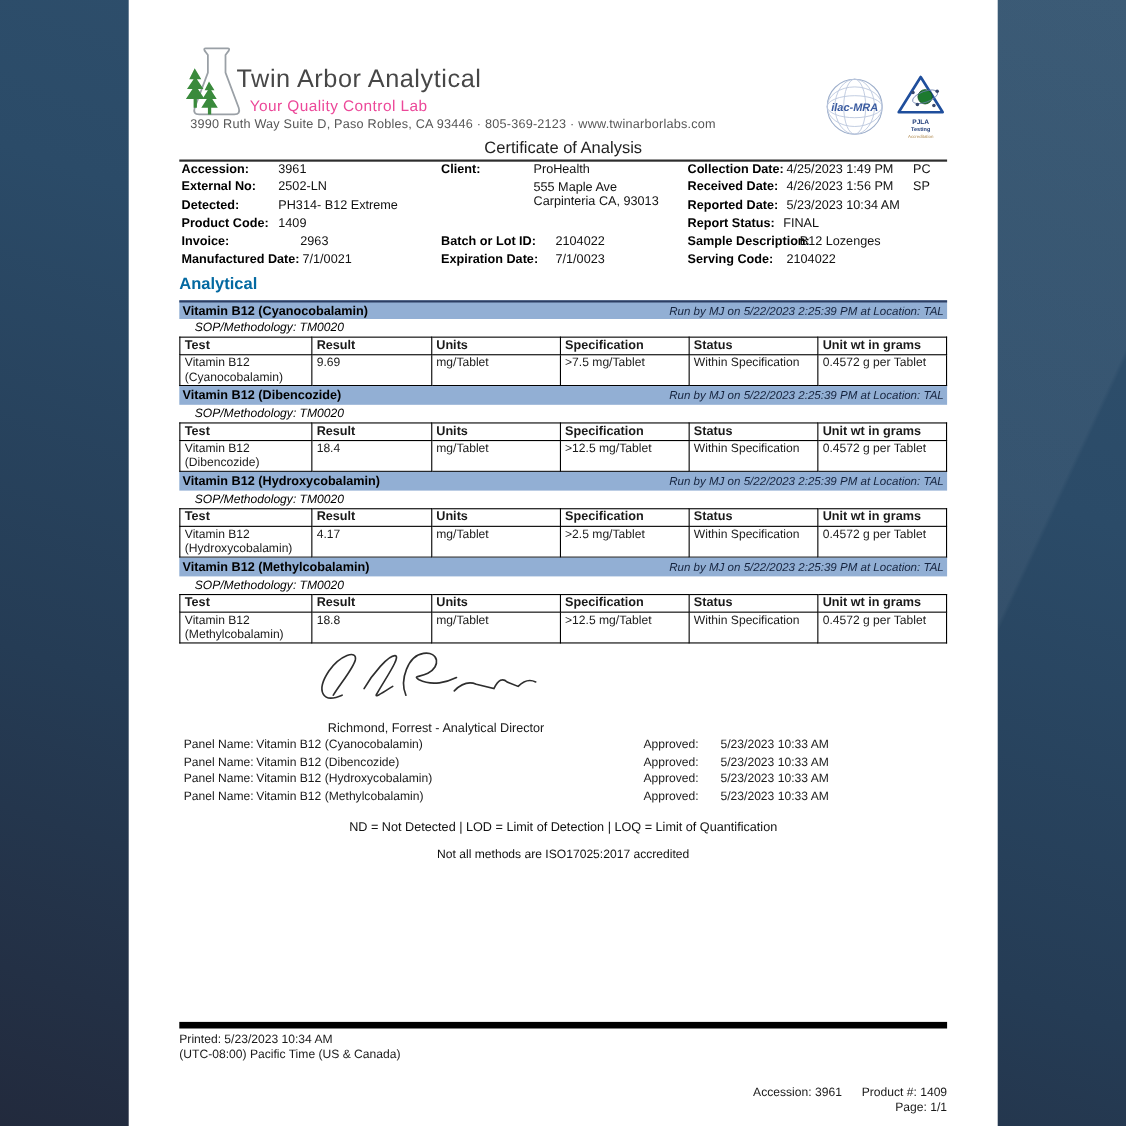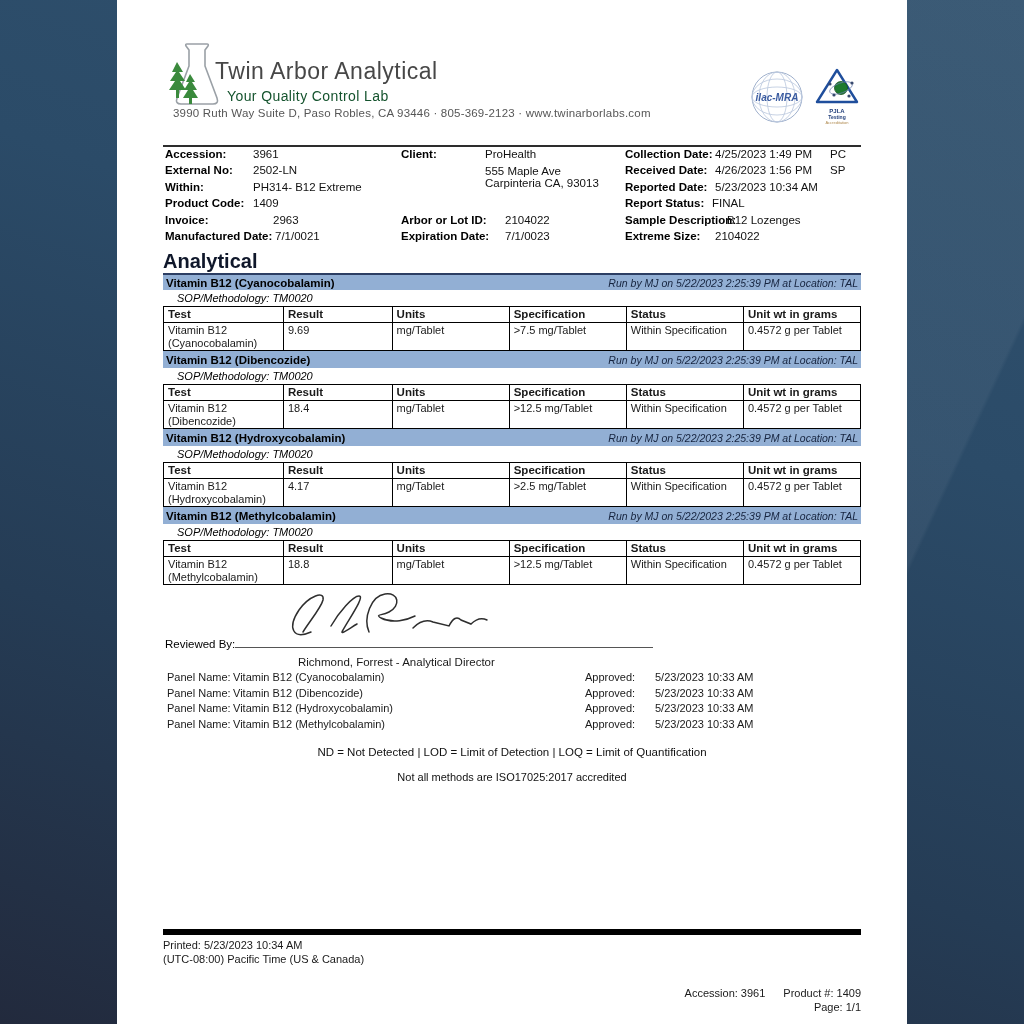--- a/index.html
+++ b/index.html
@@ -15,21 +15,21 @@
     position:absolute; left:117px; top:0; width:790px; height:1024px;
     background:#ffffff; color:#1a1a1a;
   }
   .content { position:absolute; left:46px; top:0; width:698px; height:1024px; }
 
   
   .brandrow { position:absolute; left:0; top:40px; display:flex; align-items:flex-start; }
   .flask { width:56px; height:68px; }
   .brandtext { margin-left:-4px; padding-top:18px; }
   .brandname { font-size:23px; color:#474747; letter-spacing:0.5px; font-weight:400; }
-  .tagline { font-size:14px; color:#14532d; margin-top:3px; margin-left:12px; letter-spacing:0.4px; }
+  .tagline { font-size:14px; color:#ec4899; margin-top:3px; margin-left:12px; letter-spacing:0.4px; }
   .address { position:absolute; left:10px; top:107px; font-size:11.5px; color:#565656; letter-spacing:0.2px; }
 
   
   .accred { position:absolute; top:68px; right:0; display:flex; gap:10px; align-items:center; }
   .ilac { width:52px; height:52px; border-radius:50%; position:relative; overflow:hidden; }
   .pjla { width:48px; height:58px; text-align:center; }
   .pjla-t1 { font-size:6px; font-weight:bold; color:#1f3c78; line-height:6px; }
   .pjla-t2 { font-size:5px; font-weight:bold; color:#1f3c78; line-height:6px; }
   .pjla-t3 { font-size:4px; color:#b08a4f; line-height:5px; }
 
@@ -37,21 +37,21 @@
   .doctitle { position:absolute; left:0; top:126px; width:100%; text-align:center; font-size:15px; color:#222; }
   .toprule { position:absolute; left:0; top:145px; width:100%; border-top:2px solid #2d2d2d; }
 
   
   .info { position:absolute; left:0; top:148px; width:100%; height:98px; font-size:11.5px; }
   .info span { position:absolute; white-space:nowrap; line-height:13px; }
   .lbl { font-weight:bold; color:#000; }
   .val { color:#111; }
 
   
-  .an-head { position:absolute; left:0; top:250px; font-size:20px; font-weight:bold; color:#0f172a; }
+  .an-head { position:absolute; left:0; top:250px; font-size:15px; font-weight:bold; color:#0369a1; }
   .sections { position:absolute; left:0; top:273px; width:100%; }
   .sec-bar { height:17px; background:#92afd4; display:flex; align-items:center; justify-content:space-between; padding:0 3px 0 3px; }
   .sec-bar.first { border-top:2px solid #2c3e63; }
   .sec-name { font-size:11.5px; font-weight:bold; color:#000; }
   .sec-run { font-size:10.5px; font-style:italic; color:#16243f; }
   .sop { margin:2px 0 2px 14px; font-size:11px; font-style:italic; color:#000; line-height:12px; }
   table.an { width:100%; border-collapse:collapse; border:1.5px solid #000; table-layout:fixed; }
   table.an th, table.an td { border:1px solid #000; text-align:left; vertical-align:top; padding:1px 4px; }
   table.an th { font-size:11.5px; line-height:13px; }
   table.an td { font-size:11px; line-height:12.5px; height:26px; }
@@ -121,59 +121,60 @@
           <circle cx="37" cy="15" r="1.6" fill="#38496e"></circle>
           <circle cx="34" cy="28" r="1.6" fill="#38496e"></circle>
           <circle cx="19" cy="27" r="1.6" fill="#38496e"></circle>
         </svg>
         <div class="pjla-t1">PJLA</div>
         <div class="pjla-t2">Testing</div>
         <div class="pjla-t3">Accreditation</div>
       </div>
     </div>
 
+    <div class="doctitle">Certificate of Analysis</div>
     <div class="toprule"></div>
 
     <div class="info">
 
       <span class="lbl" style="left:2px;top:0">Accession:</span>
       <span class="val" style="left:90px;top:0">3961</span>
       <span class="lbl" style="left:2px;top:16px">External No:</span>
       <span class="val" style="left:90px;top:16px">2502-LN</span>
-      <span class="lbl" style="left:2px;top:33px">Within:</span>
+      <span class="lbl" style="left:2px;top:33px">Detected:</span>
       <span class="val" style="left:90px;top:33px">PH314- B12 Extreme</span>
       <span class="lbl" style="left:2px;top:49px">Product Code:</span>
       <span class="val" style="left:90px;top:49px">1409</span>
       <span class="lbl" style="left:2px;top:66px">Invoice:</span>
       <span class="val" style="left:110px;top:66px">2963</span>
       <span class="lbl" style="left:2px;top:82px">Manufactured Date:</span>
       <span class="val" style="left:112px;top:82px">7/1/0021</span>
 
       <span class="lbl" style="left:238px;top:0">Client:</span>
       <span class="val" style="left:322px;top:0">ProHealth</span>
       <span class="val" style="left:322px;top:17px">555 Maple Ave</span>
       <span class="val" style="left:322px;top:29px">Carpinteria CA, 93013</span>
-      <span class="lbl" style="left:238px;top:66px">Arbor or Lot ID:</span>
+      <span class="lbl" style="left:238px;top:66px">Batch or Lot ID:</span>
       <span class="val" style="left:342px;top:66px">2104022</span>
       <span class="lbl" style="left:238px;top:82px">Expiration Date:</span>
       <span class="val" style="left:342px;top:82px">7/1/0023</span>
 
       <span class="lbl" style="left:462px;top:0">Collection Date:</span>
       <span class="val" style="left:552px;top:0">4/25/2023 1:49 PM</span>
       <span class="val" style="left:667px;top:0">PC</span>
       <span class="lbl" style="left:462px;top:16px">Received Date:</span>
       <span class="val" style="left:552px;top:16px">4/26/2023 1:56 PM</span>
       <span class="val" style="left:667px;top:16px">SP</span>
       <span class="lbl" style="left:462px;top:33px">Reported Date:</span>
       <span class="val" style="left:552px;top:33px">5/23/2023 10:34 AM</span>
       <span class="lbl" style="left:462px;top:49px">Report Status:</span>
       <span class="val" style="left:549px;top:49px">FINAL</span>
       <span class="lbl" style="left:462px;top:66px">Sample Description:</span>
       <span class="val" style="left:564px;top:66px">B12 Lozenges</span>
-      <span class="lbl" style="left:462px;top:82px">Extreme Size:</span>
+      <span class="lbl" style="left:462px;top:82px">Serving Code:</span>
       <span class="val" style="left:552px;top:82px">2104022</span>
     </div>
 
     <div class="an-head">Analytical</div>
 
     <div class="sections">
 
       <div class="sec-bar first">
         <span class="sec-name">Vitamin B12 (Cyanocobalamin)</span>
         <span class="sec-run">Run by MJ on 5/22/2023 2:25:39 PM at Location: TAL</span>
@@ -281,23 +282,20 @@
     </div>
 
     <svg class="sig-img" width="230" height="58" viewBox="0 0 230 58">
       <g fill="none" stroke="#2e2e2e" stroke-width="1.5" stroke-linecap="round">
         <path d="M38 44 C 20 52, 14 40, 26 22 C 36 8, 52 2, 50 12 C 48 20, 36 34, 30 44"></path>
         <path d="M58 38 C 66 24, 80 8, 86 8 C 92 8, 78 28, 70 42 C 66 48, 74 42, 84 36"></path>
         <path d="M96 44 C 90 30, 98 8, 112 6 C 126 4, 128 18, 116 24 C 108 28, 102 26, 108 30 C 120 36, 134 32, 142 28"></path>
         <path d="M140 40 q 10 -10 20 -6 l 16 4 q 6 -12 12 -6 l 10 4 q 8 -8 16 -4"></path>
       </g>
     </svg>
-    <div class="reviewed">
-      <span class="lbl" style="font-weight:normal">Reviewed By:</span><span class="sigline"></span>
-    </div>
     <div class="reviewer">Richmond, Forrest   -   Analytical Director</div>
 
     <div class="panels">
       <div class="panelrow">
         <span class="p-lbl">Panel Name:</span>
         <span class="p-name">Vitamin B12 (Cyanocobalamin)</span>
         <span class="p-alb">Approved:</span>
         <span class="p-adt">5/23/2023 10:33 AM</span>
       </div>
       <div class="panelrow">

